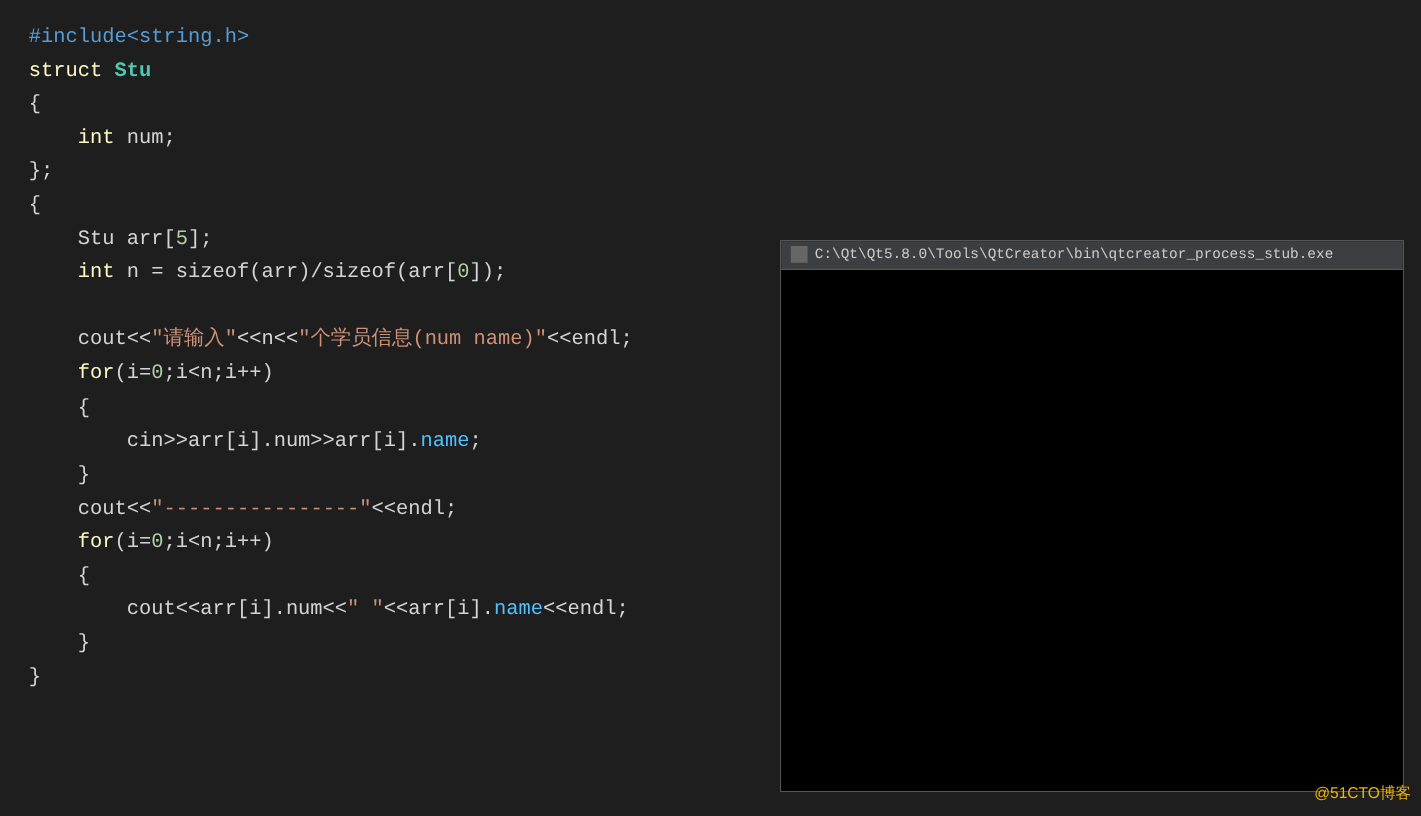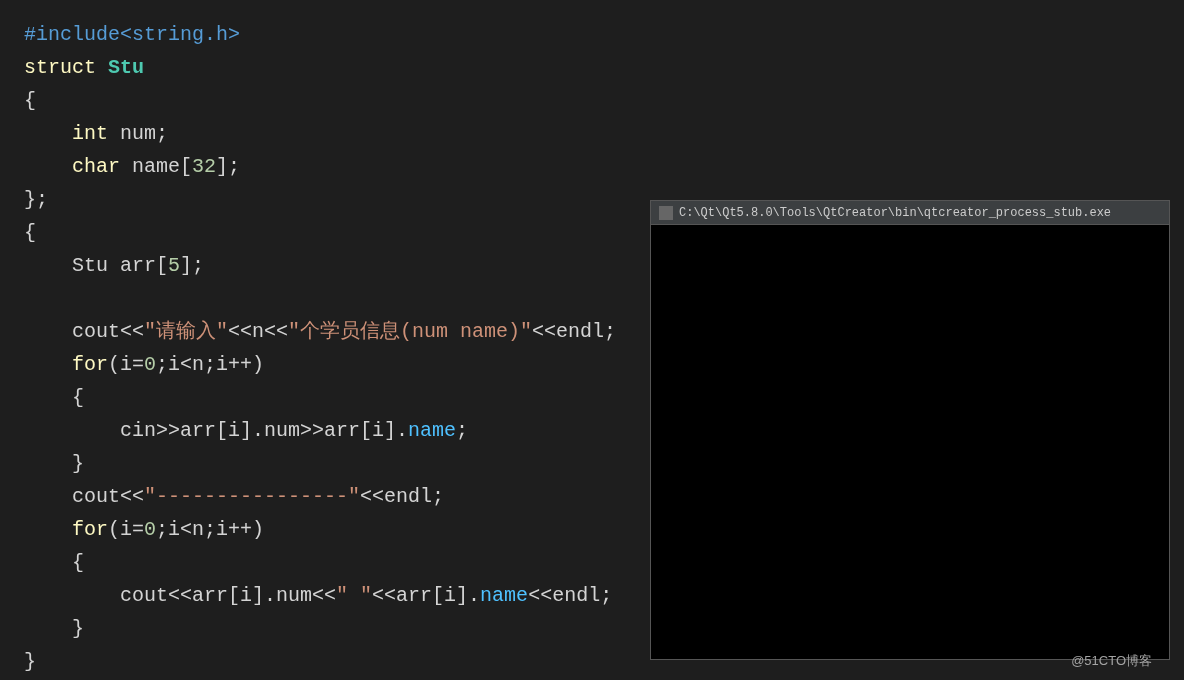--- a/index.html
+++ b/index.html
@@ -13,21 +13,21 @@
       position: relative;
     }
 
     .code-panel {
       position: absolute;
       top: 0; left: 0;
       width: 670px;
       height: 680px;
       background: #1e1e1e;
       padding: 18px 24px;
-      font-size: 20px;
+      font-size: 17px;
       line-height: 1.65;
     }
 
     .code-line {
       white-space: pre;
       display: block;
     }
 
     
     .c-preprocessor { color: #569cd6; }
@@ -52,21 +52,20 @@
       flex-direction: column;
     }
 
     .terminal-titlebar {
       background: #3c3f41;
       padding: 4px 8px;
       font-size: 12px;
       color: #ccc;
       font-family: 'Courier New', monospace;
       display: flex;
-      align-items: center;
       gap: 6px;
       min-height: 24px;
       border-bottom: 1px solid #555;
     }
 
     .terminal-icon {
       width: 14px;
       height: 14px;
       background: #666;
       display: inline-block;
@@ -94,38 +93,38 @@
       color: #000;
     }
 
     .t-divider {
       color: #000;
     }
 
     .watermark {
       position: absolute;
       bottom: 10px;
-      right: 32px;
-      color: #a3a3a3;
+      right: 8px;
+      color: #eab308;
       font-size: 13px;
       font-family: Arial, sans-serif;
     }
   </style>
 </head>
 <body>
 
 <div class="code-panel" id="code-panel">
     <div class="code-line"><span class="c-preprocessor">#include&lt;string.h&gt;</span></div>
     <div class="code-line"><span class="c-keyword">struct </span><span class="c-type">Stu</span></div>
     <div class="code-line"><span class="c-plain">{</span></div>
     <div class="code-line"><span class="c-plain">    </span><span class="c-keyword">int</span><span class="c-plain"> num;</span></div>
-    <div class="code-line"><span class="c-plain">    </span><span class="c-keyword">char</span><span class="c-plain"> name[</span><span class="c-number">32</span><span class="c-plain">];</span></div>
     <div class="code-line"><span class="c-plain">};</span></div>
     <div class="code-line"><span class="c-plain">{</span></div>
     <div class="code-line"><span class="c-plain">    Stu arr[</span><span class="c-number">5</span><span class="c-plain">];</span></div>
+    <div class="code-line"><span class="c-plain">    </span><span class="c-keyword">int</span><span class="c-plain"> n = sizeof(arr)/sizeof(arr[</span><span class="c-number">0</span><span class="c-plain">]);</span></div>
     <div class="code-line">&nbsp;</div>
     <div class="code-line"><span class="c-plain">    cout&lt;&lt;</span><span class="c-string">"请输入"</span><span class="c-plain">&lt;&lt;n&lt;&lt;</span><span class="c-string">"个学员信息(num name)"</span><span class="c-plain">&lt;&lt;endl;</span></div>
     <div class="code-line"><span class="c-plain">    </span><span class="c-keyword">for</span><span class="c-plain">(i=</span><span class="c-number">0</span><span class="c-plain">;i&lt;n;i++)</span></div>
     <div class="code-line"><span class="c-plain">    {</span></div>
     <div class="code-line"><span class="c-plain">        cin&gt;&gt;arr[i].num&gt;&gt;arr[i].</span><span class="c-cyan">name</span><span class="c-plain">;</span></div>
     <div class="code-line"><span class="c-plain">    }</span></div>
     <div class="code-line"><span class="c-plain">    cout&lt;&lt;</span><span class="c-string">"----------------"</span><span class="c-plain">&lt;&lt;endl;</span></div>
     <div class="code-line"><span class="c-plain">    </span><span class="c-keyword">for</span><span class="c-plain">(i=</span><span class="c-number">0</span><span class="c-plain">;i&lt;n;i++)</span></div>
     <div class="code-line"><span class="c-plain">    {</span></div>
     <div class="code-line"><span class="c-plain">        cout&lt;&lt;arr[i].num&lt;&lt;</span><span class="c-string">" "</span><span class="c-plain">&lt;&lt;arr[i].</span><span class="c-cyan">name</span><span class="c-plain">&lt;&lt;endl;</span></div>

